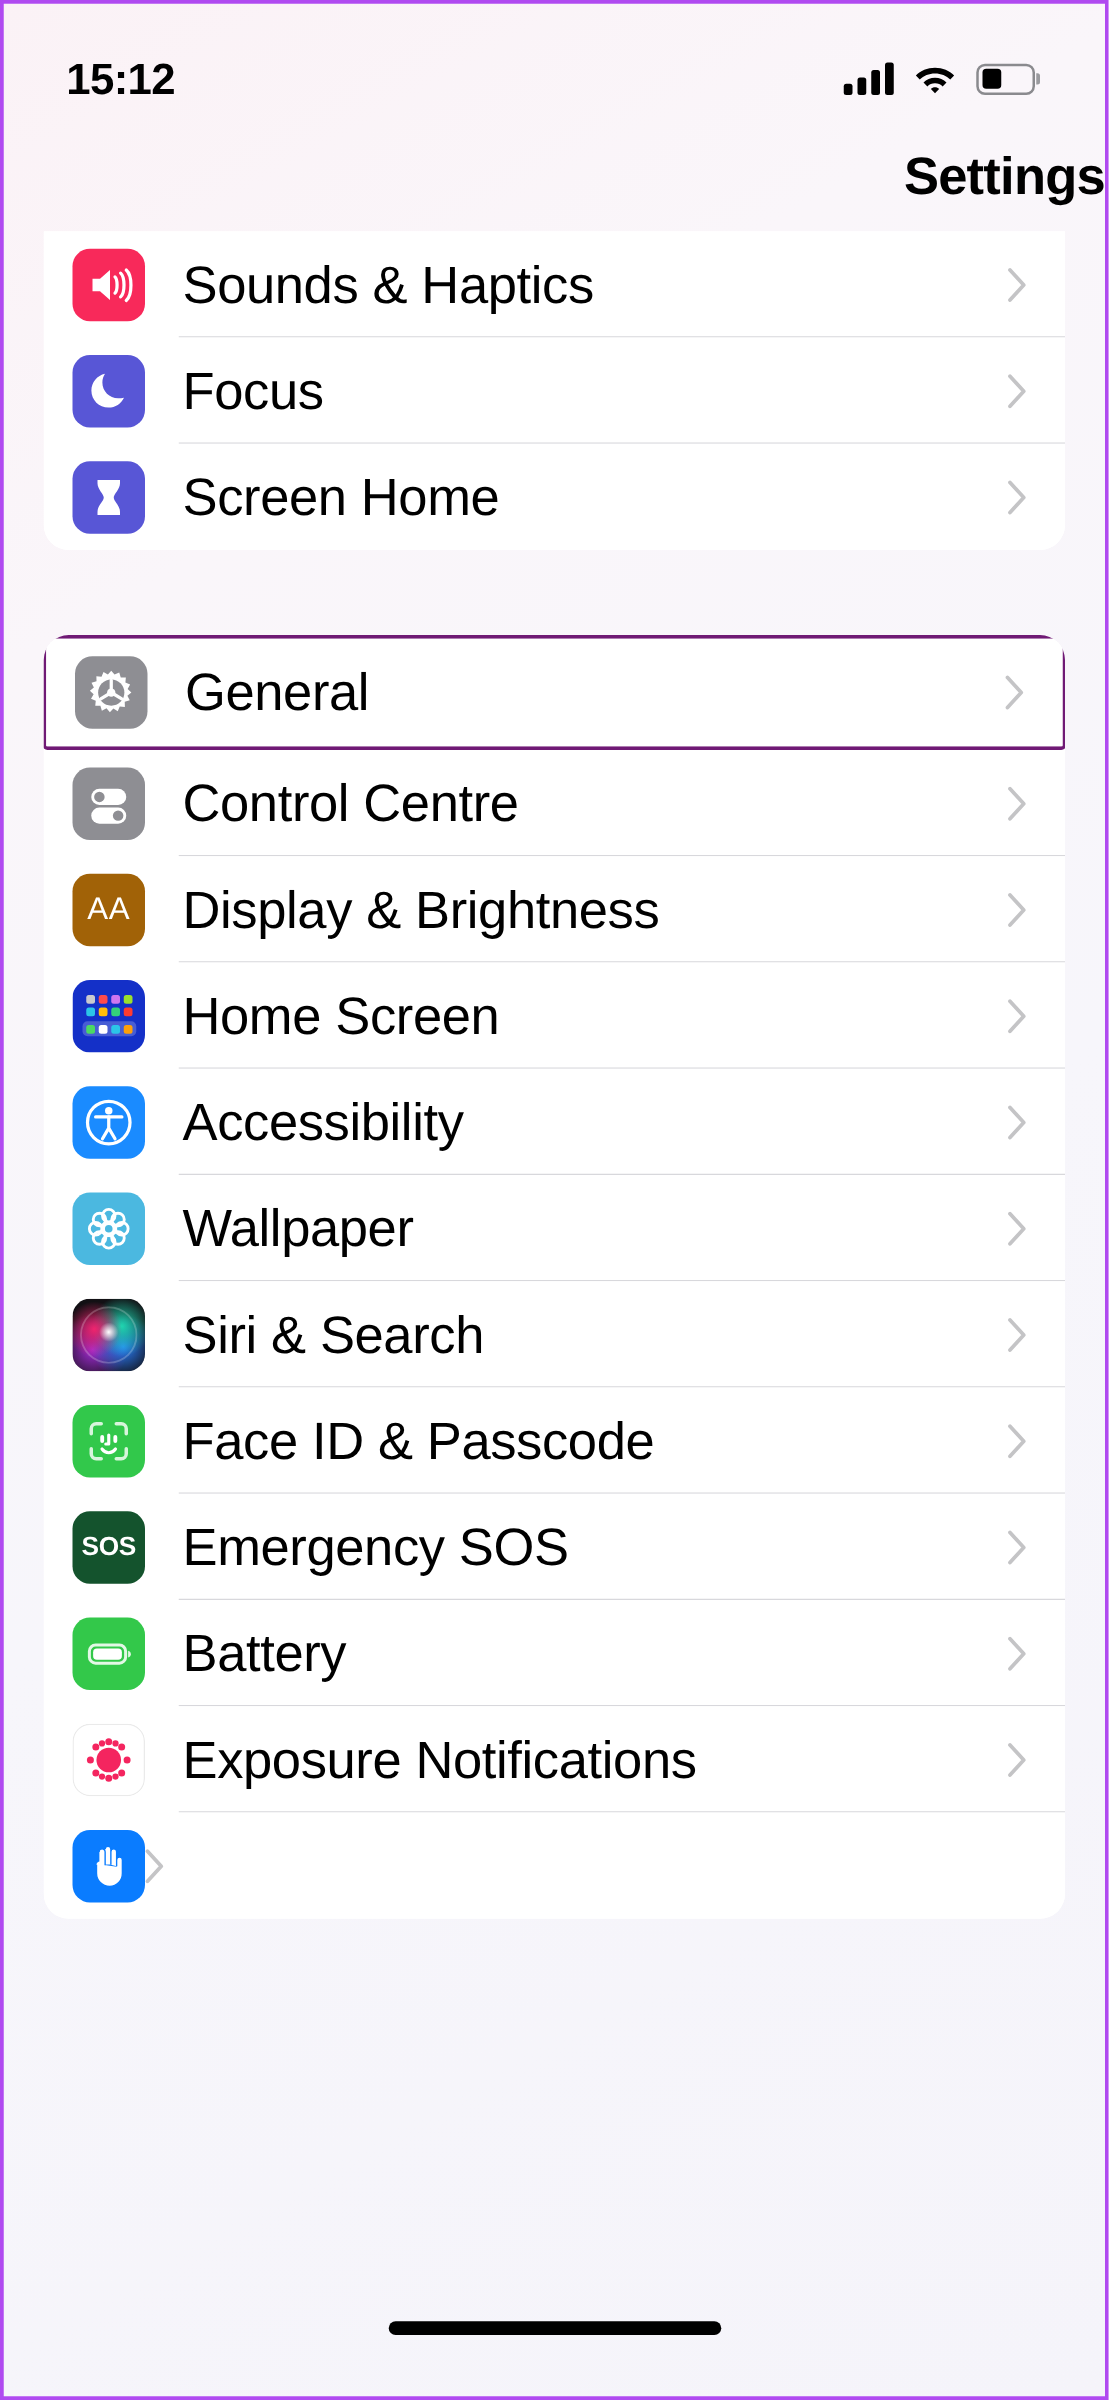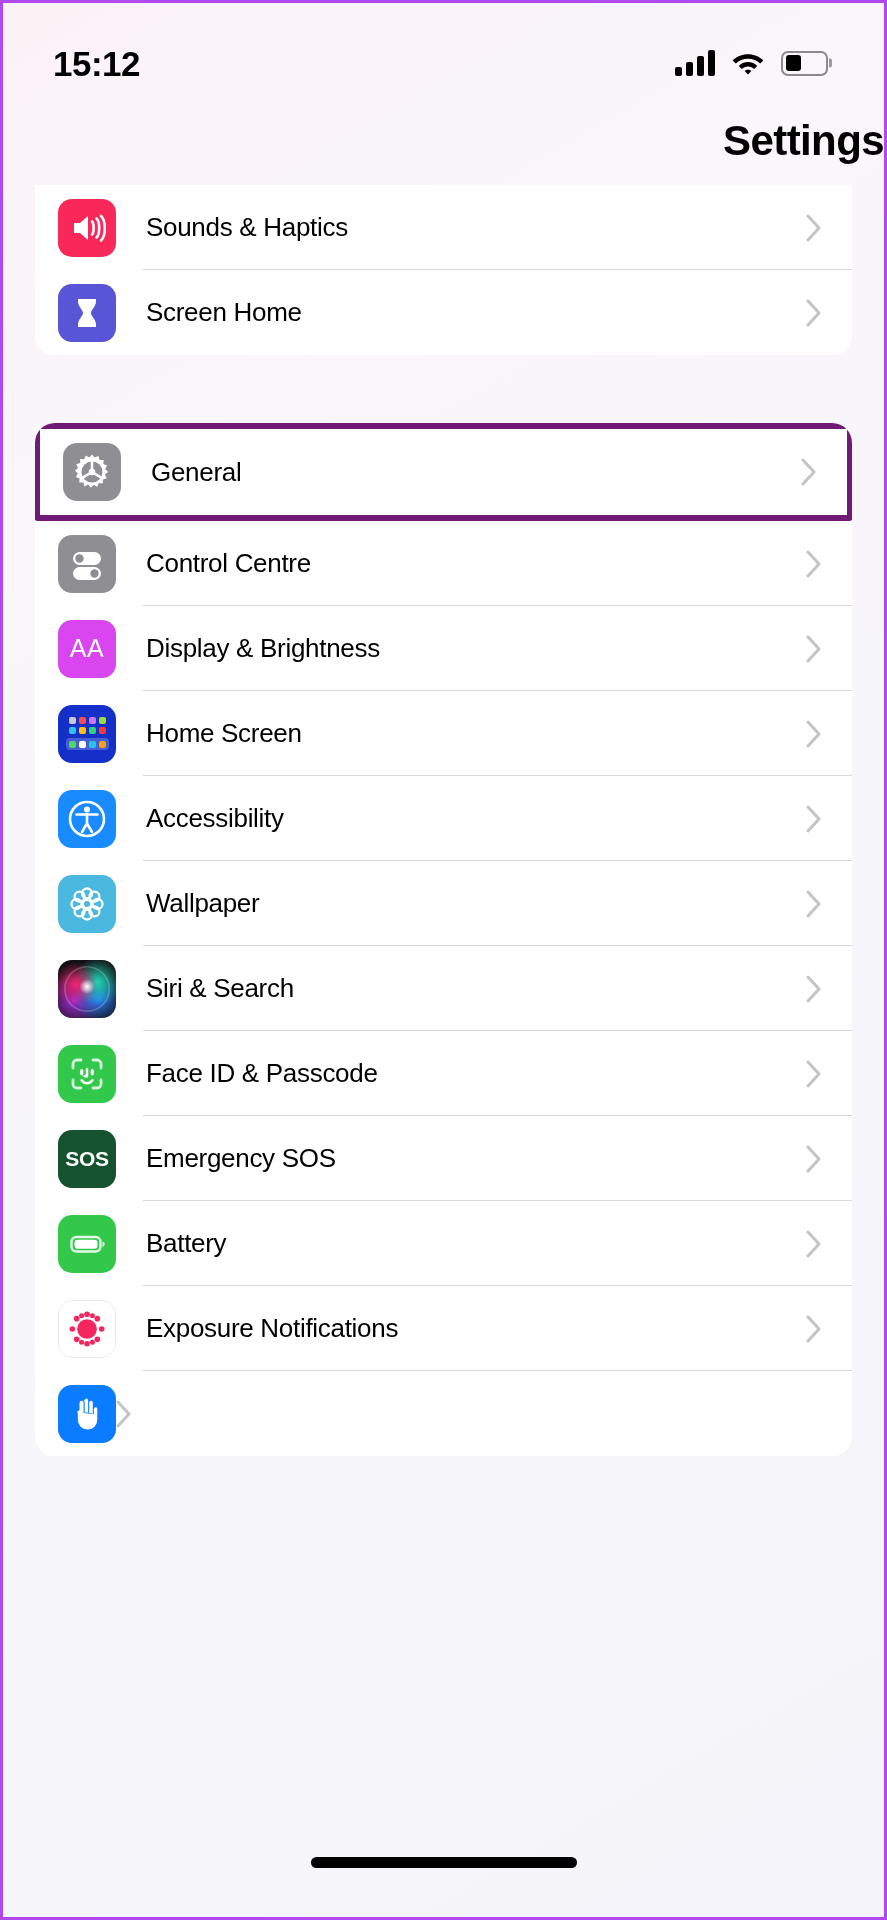--- a/index.html
+++ b/index.html
@@ -154,37 +154,37 @@
     border-radius: 14px;
     flex: 0 0 58px;
     display: flex;
     align-items: center;
     justify-content: center;
     overflow: hidden;
     position: relative;
   }
   .row-label {
     margin-left: 30px;
-    font-size: 26px;
+    font-size: 42px;
     color: #000;
     letter-spacing: -0.3px;
     flex: 1;
   }
   .chevron {
     margin-right: 30px;
     width: 16px;
     height: 28px;
     flex: 0 0 16px;
   }
   .chevron svg { display: block; }
 
   
   .highlight-wrap {
     position: relative;
-    border: 6px solid #701a75;
+    border: 3px solid #701a75;
     border-radius: 4px;
     background: #fff;
     margin: 0 -1px;
   }
   .highlight-wrap .row { height: 86px; }
 
   
   .home-indicator {
     position: absolute;
     left: 50%;
@@ -303,20 +303,34 @@
         </div>
         <div class="row-label">Sounds &amp; Haptics</div>
         <div class="chevron">
           <svg viewBox="0 0 16 28">
               <path d="M2 2l11 12L2 26" stroke="#C4C4C6" stroke-width="3" fill="none" stroke-linecap="round" stroke-linejoin="round"></path>
             </svg>
         </div>
         <div class="sep"></div>
       </div>
 
+      <div class="row">
+        <div class="icon-box" style="background:#5856D6">
+          <svg class="glyph" viewBox="0 0 58 58">
+            <path d="M36.5 34.5c-7 0-12.6-5.6-12.6-12.6 0-2.6.8-5 2.1-7-6.2 1.3-10.9 6.8-10.9 13.4 0 7.6 6.1 13.7 13.7 13.7 5.5 0 10.2-3.2 12.4-7.9-1.5.3-3.1.4-4.7.4z" fill="#fff"></path>
+          </svg>
+        </div>
+        <div class="row-label">Focus</div>
+        <div class="chevron">
+          <svg viewBox="0 0 16 28">
+              <path d="M2 2l11 12L2 26" stroke="#C4C4C6" stroke-width="3" fill="none" stroke-linecap="round" stroke-linejoin="round"></path>
+            </svg>
+        </div>
+        <div class="sep"></div>
+      </div>
 
       <div class="row">
         <div class="icon-box" style="background:#5856D6">
           <svg class="glyph" viewBox="0 0 58 58">
             <path d="M20 15h18v2.5c0 5-5 8.5-5 11.5s5 6.5 5 11.5V43H20v-2.5c0-5 5-8.5 5-11.5s-5-6.5-5-11.5z" fill="#fff"></path>
           </svg>
         </div>
         <div class="row-label">Screen Home</div>
         <div class="chevron">
           <svg viewBox="0 0 16 28">
@@ -365,21 +379,21 @@
         <div class="row-label">Control Centre</div>
         <div class="chevron">
           <svg viewBox="0 0 16 28">
               <path d="M2 2l11 12L2 26" stroke="#C4C4C6" stroke-width="3" fill="none" stroke-linecap="round" stroke-linejoin="round"></path>
             </svg>
         </div>
         <div class="sep"></div>
       </div>
 
       <div class="row">
-        <div class="icon-box" style="background:#d946ef">
+        <div class="icon-box" style="background:#a16207">
           <span class="aa-text">AA</span>
         </div>
         <div class="row-label">Display &amp; Brightness</div>
         <div class="chevron">
           <svg viewBox="0 0 16 28">
               <path d="M2 2l11 12L2 26" stroke="#C4C4C6" stroke-width="3" fill="none" stroke-linecap="round" stroke-linejoin="round"></path>
             </svg>
         </div>
         <div class="sep"></div>
       </div>

